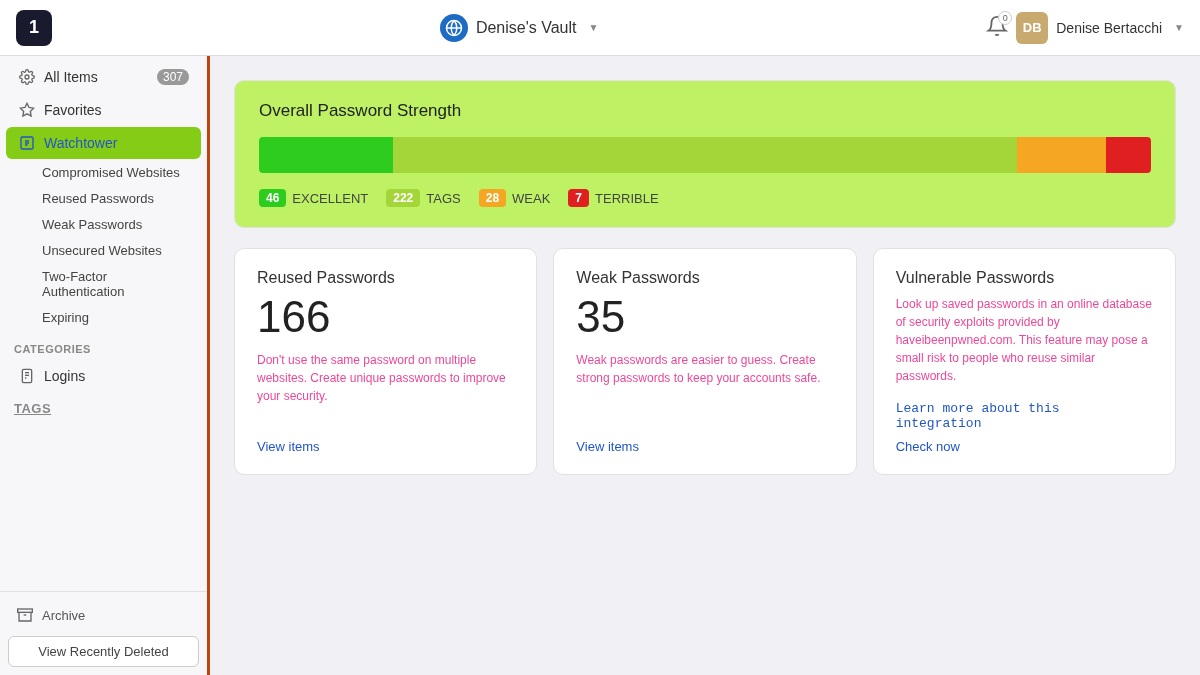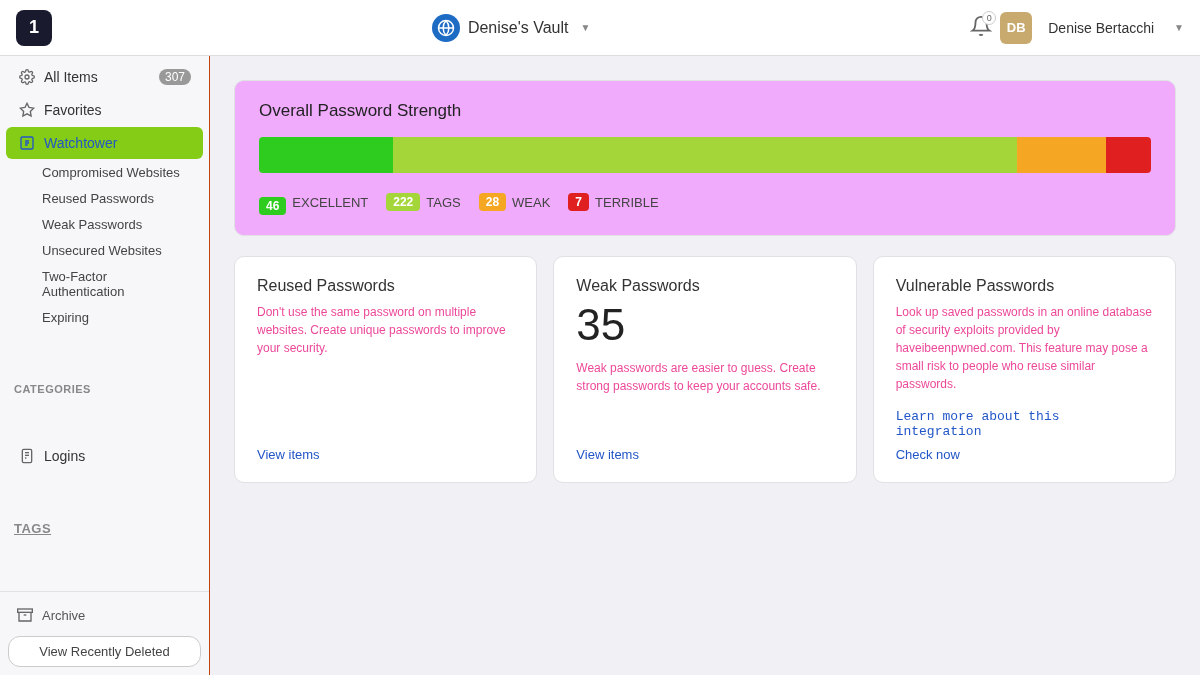--- a/index.html
+++ b/index.html
@@ -5,35 +5,35 @@
     * { box-sizing: border-box; margin: 0; padding: 0; }
     body { font-family: -apple-system, BlinkMacSystemFont, 'Segoe UI', sans-serif; background: #f0f0f5; display: flex; flex-direction: column; height: 675px; overflow: hidden; }
 
     
     .topbar {
       display: flex; align-items: center; justify-content: space-between;
       background: #fff; border-bottom: 1px solid #ddd; height: 56px; padding: 0 16px; flex-shrink: 0;
     }
     .topbar-vault { display: flex; align-items: center; gap: 8px; font-size: 16px; font-weight: 500; color: #333; cursor: pointer; }
     .topbar-vault-icon { width: 28px; height: 28px; border-radius: 50%; background: #1e6bc4; display: flex; align-items: center; justify-content: center; }
-    .topbar-user { display: flex; align-items: center; gap: 16px; font-size: 14px; color: #333; cursor: pointer; }
+    .topbar-user { display: flex; align-items: center; gap: 8px; font-size: 14px; color: #333; cursor: pointer; }
     .topbar-user-avatar { width: 32px; height: 32px; border-radius: 6px; background: #c8a96e; display: flex; align-items: center; justify-content: center; font-weight: 600; font-size: 13px; color: #fff; }
     .topbar-bell { position: relative; cursor: pointer; margin-right: 8px; }
     .topbar-bell svg { width: 22px; height: 22px; color: #666; }
     .topbar-bell-badge { position: absolute; top: -4px; right: -4px; background: #fff; border: 1px solid #ccc; border-radius: 50%; width: 14px; height: 14px; font-size: 9px; display: flex; align-items: center; justify-content: center; color: #666; }
     .topbar-right { display: flex; align-items: center; }
     .chevron-down { font-size: 10px; color: #888; margin-left: 4px; }
 
     
     .main { display: flex; flex: 1; overflow: hidden; }
 
     
     .sidebar {
-      width: 210px; background: #f7f7f9; border-right: 1px solid #c2410c;
-      display: flex; flex-direction: column; flex-shrink: 0; overflow-y: auto; gap: 40px;
+      width: 210px; background: #f7f7f9; border-right: 3px solid #c2410c;
+      display: flex; flex-direction: column; flex-shrink: 0; overflow-y: auto;
     }
     .sidebar-section { padding: 4px 0; }
     .sidebar-item {
       display: flex; align-items: center; padding: 7px 12px; cursor: pointer;
       font-size: 14px; color: #333; border-radius: 6px; margin: 1px 6px; gap: 8px;
     }
     .sidebar-item.active { background: #84cc16; color: #2256c7; }
     .sidebar-item-icon { width: 18px; height: 18px; display: flex; align-items: center; justify-content: center; flex-shrink: 0; }
     .sidebar-item-label { flex: 1; }
     .sidebar-badge { background: #999; color: #fff; font-size: 12px; border-radius: 10px; padding: 1px 6px; }
@@ -42,43 +42,43 @@
       font-size: 13px; color: #444; border-radius: 6px; margin: 1px 6px;
     }
     .sidebar-section-label {
       font-size: 11px; font-weight: 600; color: #888; text-transform: uppercase;
       padding: 8px 14px 4px; letter-spacing: 0.5px;
     }
     .sidebar-footer { margin-top: auto; padding: 8px 8px; border-top: 1px solid #e0e0e5; }
     .sidebar-archive { display: flex; align-items: center; gap: 8px; padding: 6px 8px; font-size: 13px; color: #555; cursor: pointer; }
     .sidebar-footer-btn {
       display: block; width: 100%; padding: 7px 12px; border: 1px solid #ccc; background: #fff;
-      border-radius: 12px; font-size: 13px; color: #444; cursor: pointer; text-align: center;
+      border-radius: 6px; font-size: 13px; color: #444; cursor: pointer; text-align: center;
       margin-top: 6px;
     }
     .tags-label { font-size: 13px; font-weight: 600; color: #888; text-transform: uppercase; padding: 8px 14px 4px; letter-spacing: 0.5px; text-decoration: underline; }
 
     
     .content { flex: 1; overflow-y: auto; padding: 24px; background: #f0f0f5; }
 
     
     .strength-card {
-      background: #f0abfc; border-radius: 10px; border: 1px solid #e0e0e5;
+      background: #bef264; border-radius: 10px; border: 1px solid #e0e0e5;
       padding: 20px 24px; margin-bottom: 20px;
     }
     .strength-title { font-size: 17px; font-weight: 500; color: #222; margin-bottom: 16px; }
     .strength-bar { display: flex; height: 36px; border-radius: 4px; overflow: hidden; margin-bottom: 16px; }
     .bar-excellent { background: #2ecc1f; }
     .bar-good { background: #a4d63a; }
     .bar-weak { background: #f5a623; }
     .bar-terrible { background: #e02020; }
     .strength-legend { display: flex; align-items: center; gap: 18px; }
     .legend-item { display: flex; align-items: center; gap: 6px; font-size: 13px; color: #444; }
     .legend-badge { border-radius: 4px; padding: 2px 7px; font-size: 12px; font-weight: 600; color: #fff; }
-    .badge-excellent { background: #2ecc1f; margin-top: 8px; }
+    .badge-excellent { background: #2ecc1f; }
     .badge-good { background: #a4d63a; }
     .badge-weak { background: #f5a623; }
     .badge-terrible { background: #e02020; }
 
     
     .cards-row { display: flex; gap: 16px; }
     .info-card {
       flex: 1; background: #fff; border-radius: 10px; border: 1px solid #e0e0e5;
       padding: 20px 22px; display: flex; flex-direction: column;
     }
@@ -238,20 +238,21 @@
           <span class="legend-badge badge-terrible">7</span>
           <span>TERRIBLE</span>
         </div>
       </div>
     </div>
 
     <div class="cards-row">
 
       <div class="info-card">
         <div class="info-card-title">Reused Passwords</div>
+        <div class="info-card-number">166</div>
         <div class="info-card-desc">Don't use the same password on multiple websites. Create unique passwords to improve your security.</div>
         <a class="info-card-link">View items</a>
       </div>
 
       <div class="info-card">
         <div class="info-card-title">Weak Passwords</div>
         <div class="info-card-number">35</div>
         <div class="info-card-desc">Weak passwords are easier to guess. Create strong passwords to keep your accounts safe.</div>
         <a class="info-card-link">View items</a>
       </div>

